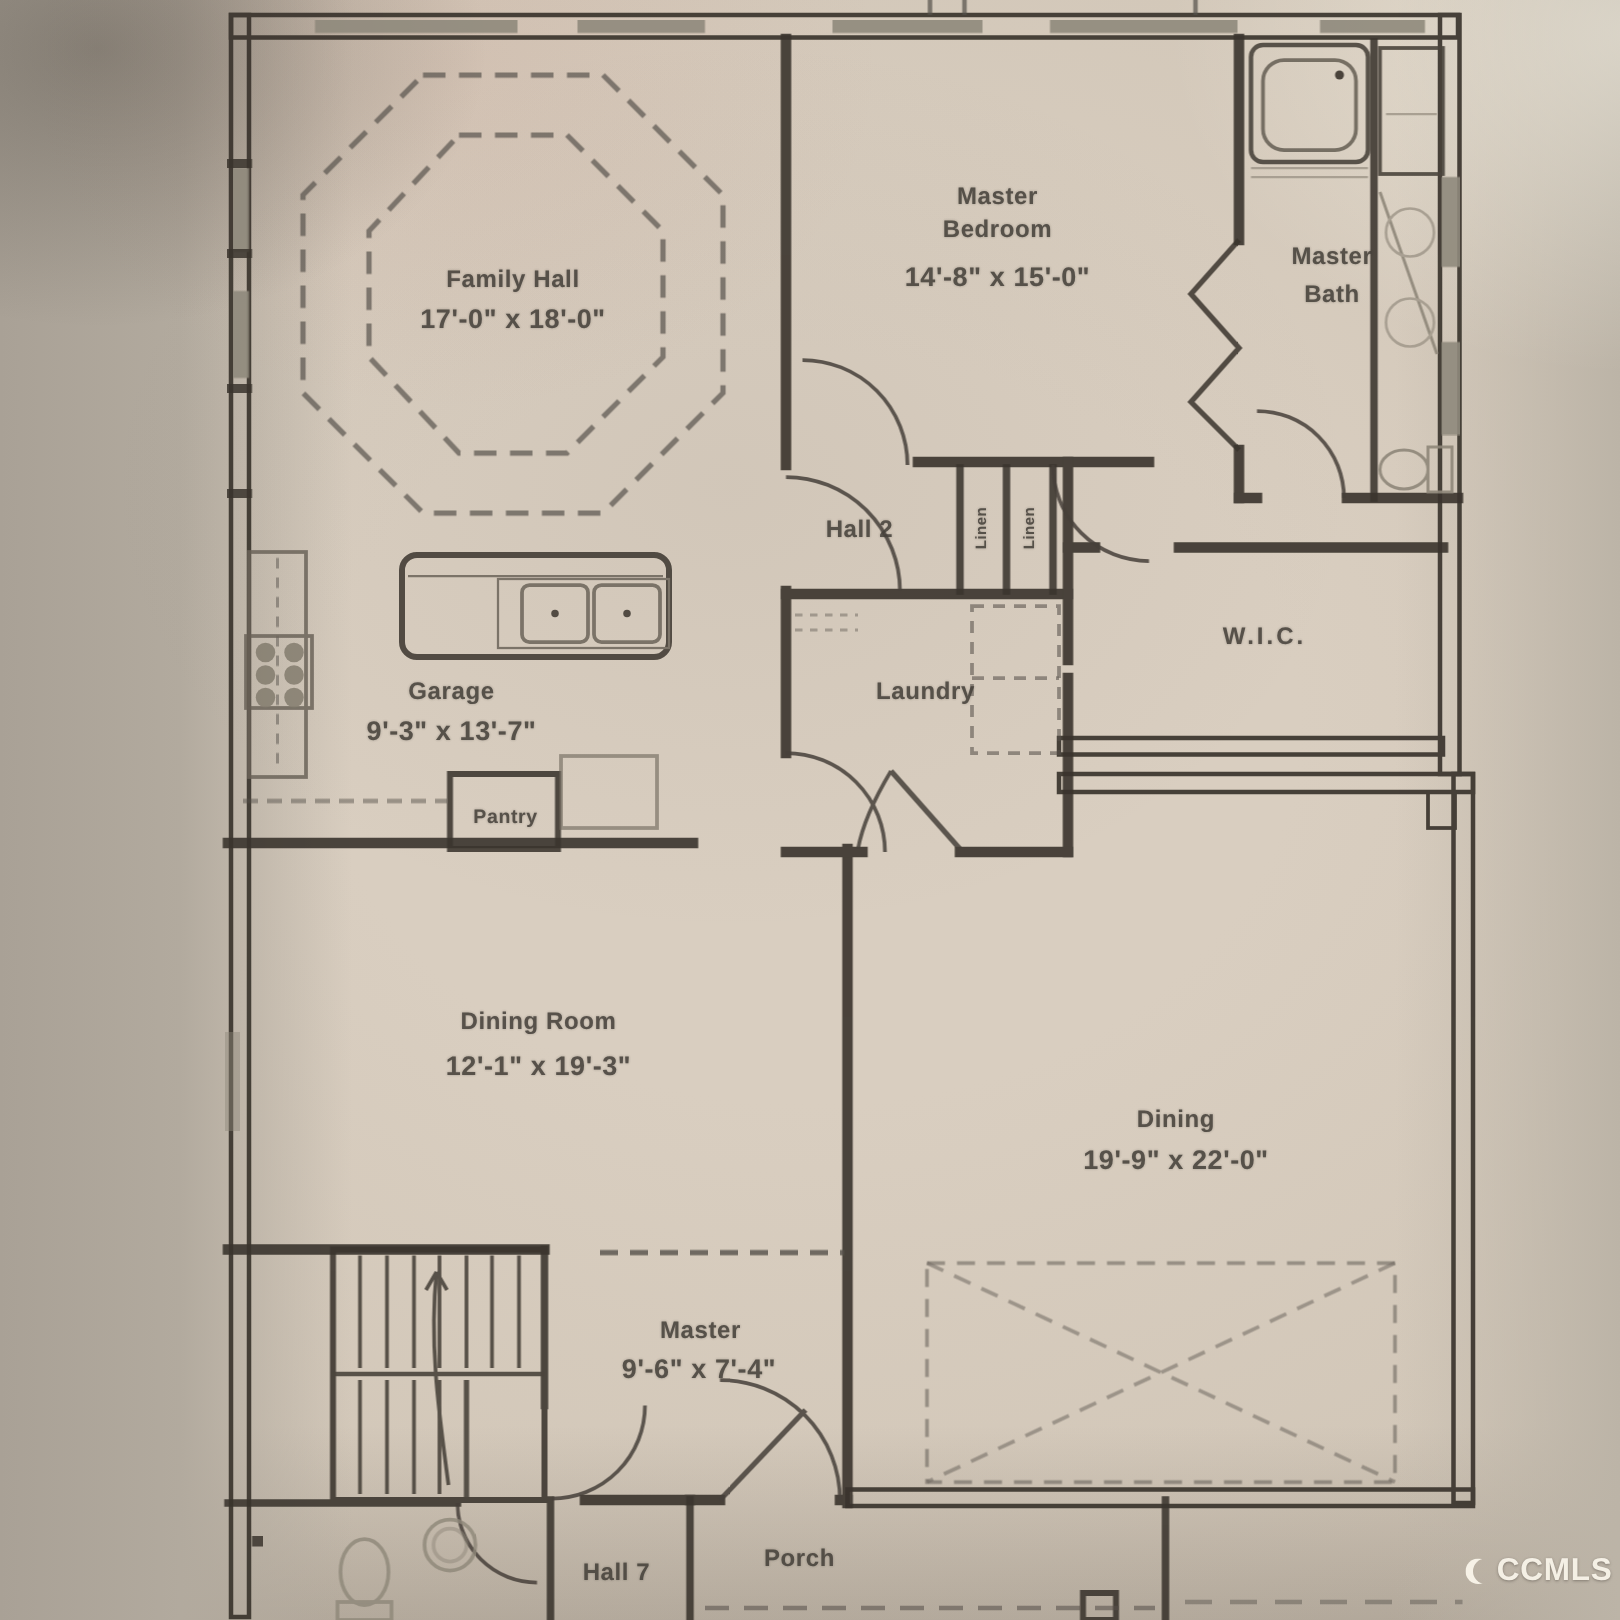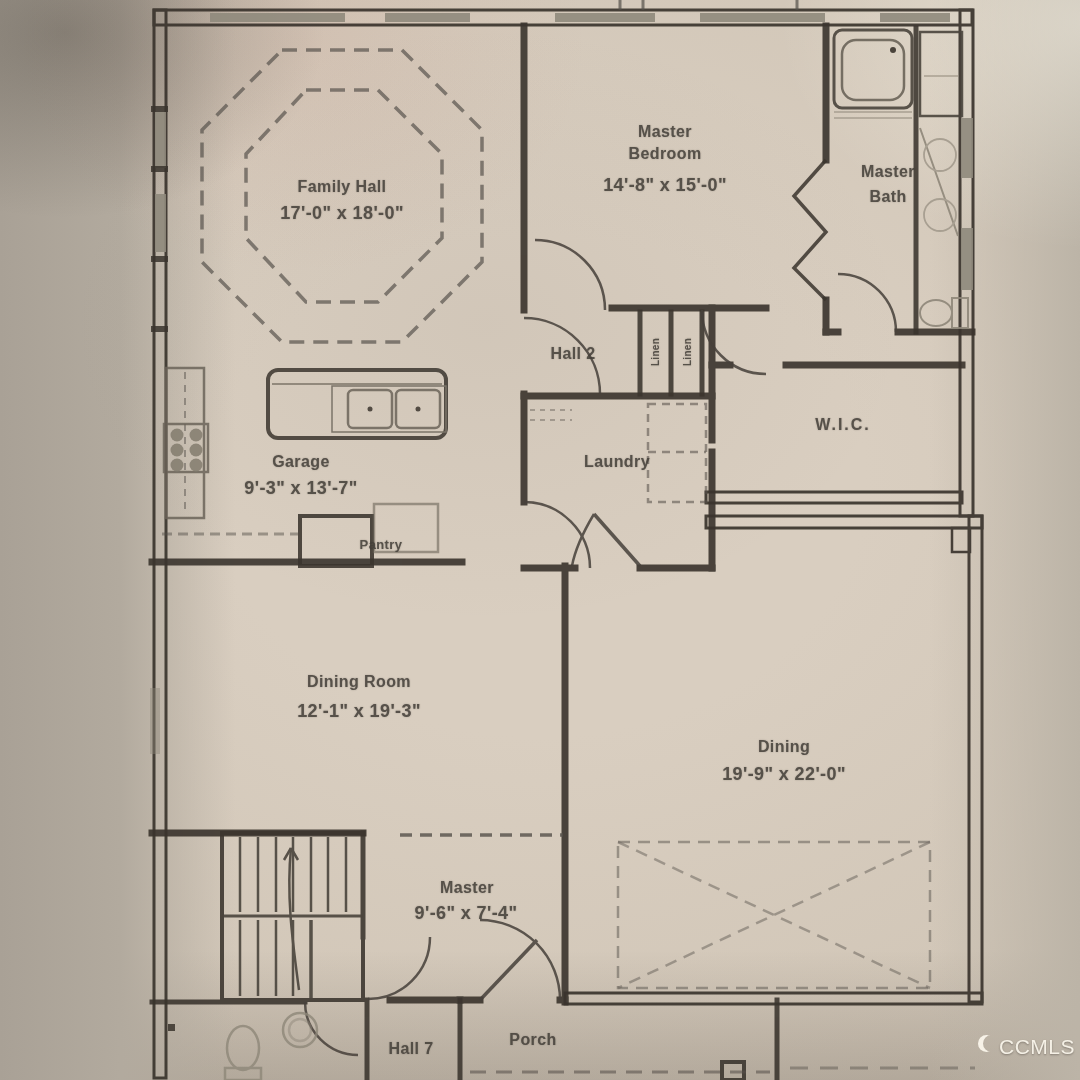--- a/index.html
+++ b/index.html
@@ -19,27 +19,27 @@
   }
   #plan-svg{position:absolute;left:0;top:0;filter:blur(.35px);}
   .lbl{
     position:absolute;transform:translate(-50%,-50%);
     color:#45403a;font-weight:bold;white-space:nowrap;
     text-shadow:0 0 1.6px rgba(69,64,58,.45);
     opacity:.88;letter-spacing:.4px;
   }
   .name{font-size:16px;}
   .dims{font-size:18px;}
-  .small{font-size:13px;margin-left:44px;}
+  .small{font-size:13px;}
   .tiny{font-size:10px;letter-spacing:.3px;}
   .vert{transform:translate(-50%,-50%) rotate(-90deg);}
   .wic{letter-spacing:2px;}
   .watermark{
-    position:absolute;right:5px;top:1035px;display:flex;gap:4px;
-    color:rgba(250,246,235,.95);font-weight:normal;font-size:21px;
+    position:absolute;right:5px;top:1035px;display:flex;align-items:center;gap:4px;
+    color:rgba(250,246,235,.95);font-weight:bold;font-size:21px;
     text-shadow:0 1px 2px rgba(60,54,46,.45);letter-spacing:.5px;
   }
   .crescent{
     display:inline-block;width:17px;height:17px;border-radius:50%;
     box-shadow:inset 5px 0 0 0 rgba(250,246,235,.95);
   }
 </style>
 </head>
 <body>
 

